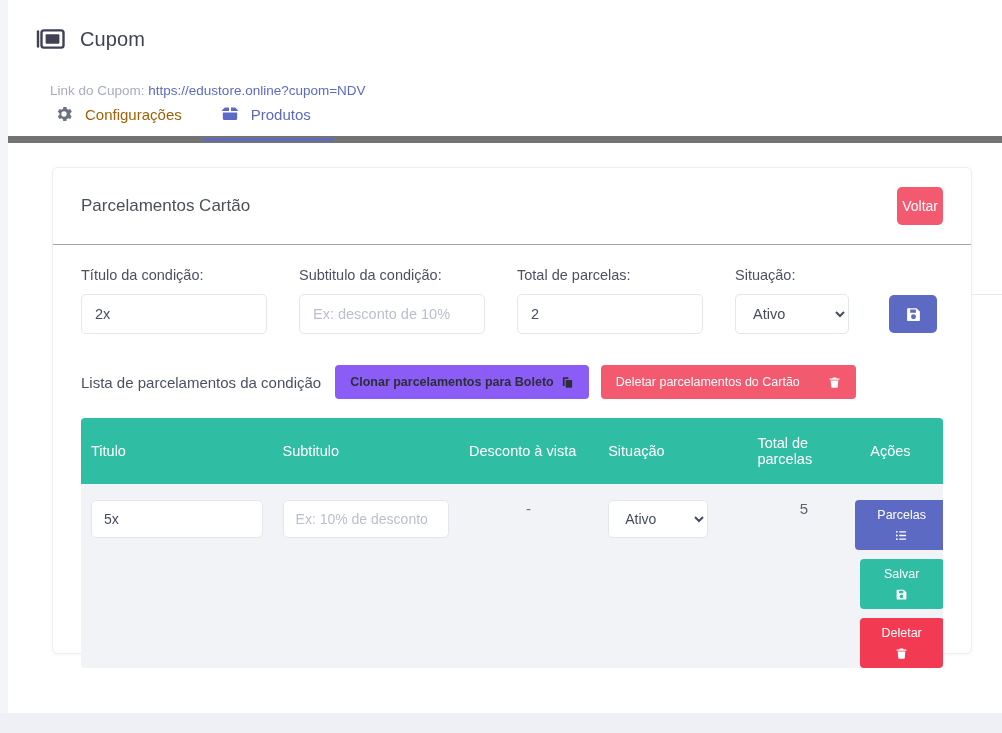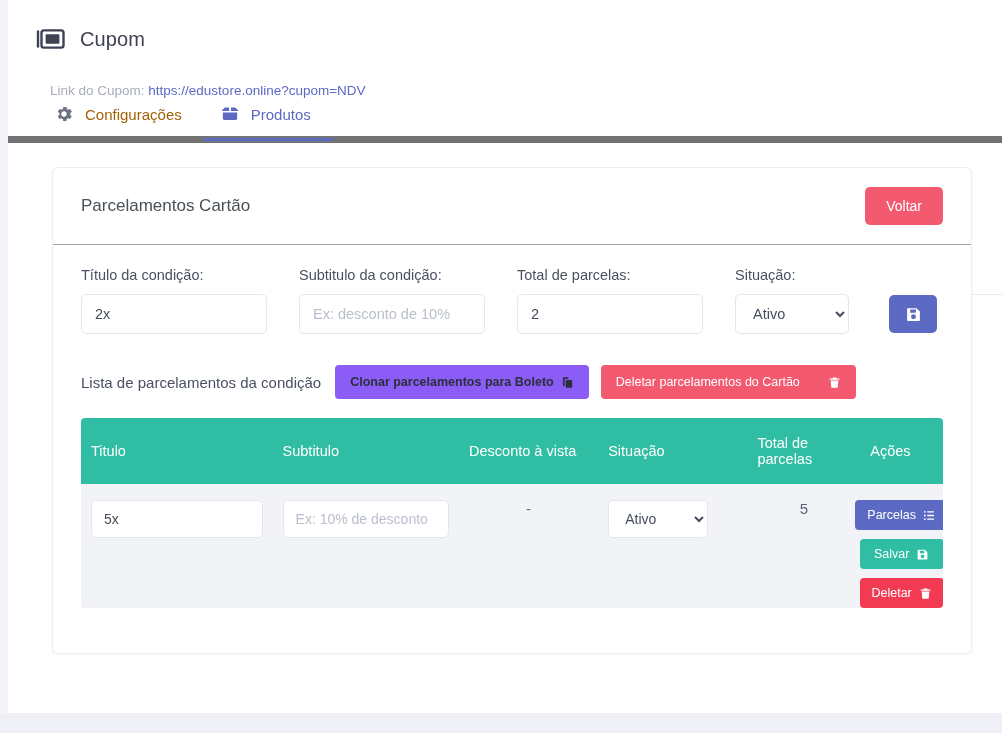--- a/index.html
+++ b/index.html
@@ -85,21 +85,21 @@
   }
   .card-head h2 {
     margin: 0; font-size: 17px; font-weight: 400; color: #495057;
   }
   .btn {
     border: none; border-radius: 5px; cursor: pointer;
     font-family: inherit; color: #fff;
     display: inline-flex; align-items: center; justify-content: center;
     gap: 7px; white-space: nowrap;
   }
-  .btn-back { background: #f3596f; font-size: 14px; padding: 11px 21px; }
+  .btn-back { background: #f3596f; font-size: 14px; padding: 11px 5px; }
 
   .card-body { padding: 22px 28px 0 28px; }
 
   
   .form-row { display: flex; align-items: flex-end; gap: 0; }
   .fgroup { display: flex; flex-direction: column; }
   .fgroup label {
     font-size: 14.5px; color: #4a5160; margin-bottom: 11px;
   }
   .inp {
@@ -172,20 +172,21 @@
   .row-sel {
     width: 100px; height: 38px;
     border: 1px solid #e4e6ee; border-radius: 5px;
     padding: 0 6px 0 12px; font-size: 14px; color: #454d5d;
     background: #fff; font-family: inherit; outline: none;
   }
   .act-stack { display: flex; flex-direction: column; align-items: center; gap: 9px; }
   .btn-act {
     font-size: 12.5px; padding: 8px 11px; border-radius: 4px;
     min-width: 94px;
+    flex-direction: column;
   }
   .btn-parcelas { background: #5c6ac4; }
   .btn-salvar   { background: #2fbda3; min-width: 84px; }
   .btn-deletar  { background: #f23b53; min-width: 84px; }
   .btn-act svg { width: 13px; height: 13px; display:block; }
 
   
   .edge-line {
     position: absolute; left: 972px; top: 294px;
     width: 30px; height: 1px; background: #e8eaf0;

